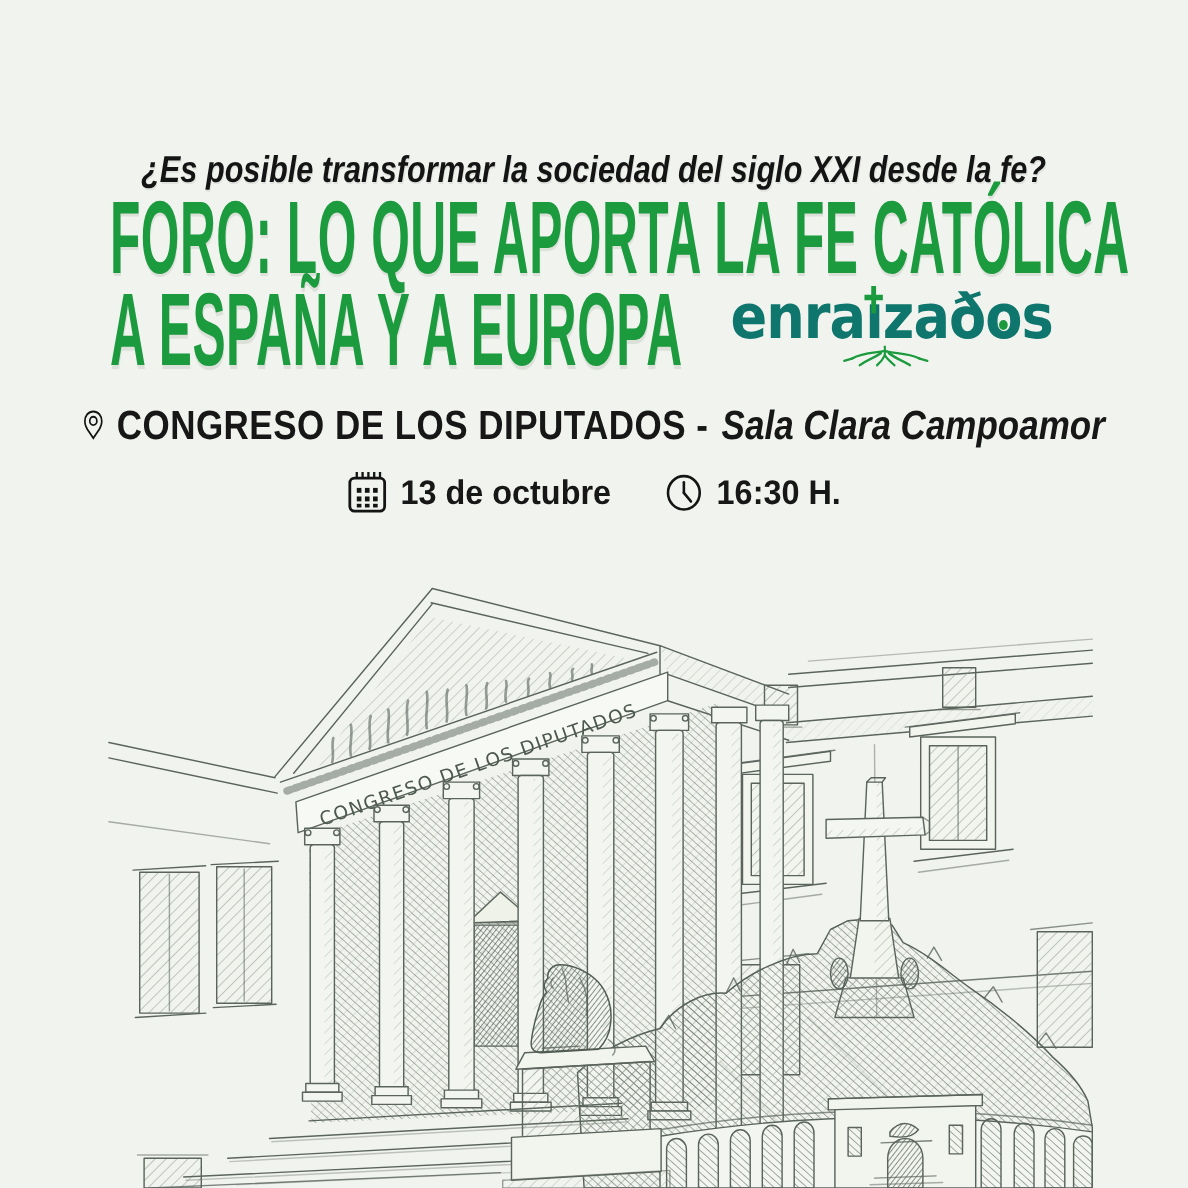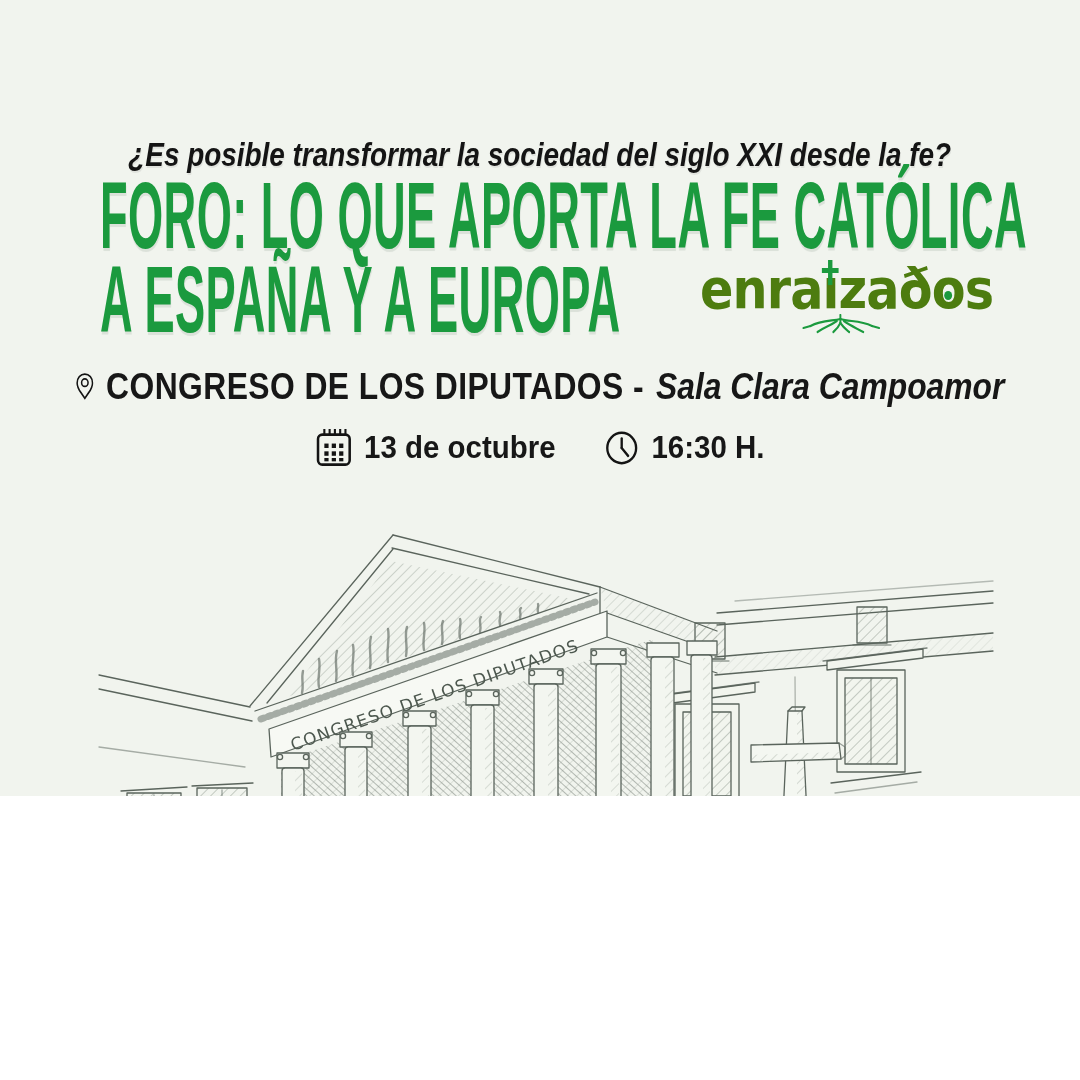--- a/index.html
+++ b/index.html
@@ -1,32 +1,32 @@
 <!DOCTYPE html>
 <html lang="es"><head>
 <meta charset="utf-8">
 <style>
   html,body{margin:0;padding:0;}
   body{font-family:"Liberation Sans",sans-serif;color:#171717;}
-  .canvas{position:relative;width:1080px;height:796px;background:#f1f4ee;overflow:hidden;}
+  .canvas{position:relative;width:1080px;height:1080px;background:#f1f4ee;overflow:hidden;}
 
   
   .question{position:absolute;top:102px;left:0;width:100%;text-align:center;
     font-style:italic;font-weight:bold;font-size:34px;line-height:1.1;color:#141414;white-space:nowrap;}
   .question .squeeze{display:inline-block;transform:scaleX(.82);transform-origin:center;
     text-shadow:1px 2px 0 rgba(0,0,0,.07);}
 
   
   .title{position:absolute;top:174px;left:100px;color:#1b9a3e;font-weight:bold;}
   .title .line{display:block;font-size:94px;line-height:84px;white-space:nowrap;
     transform:scaleX(.48);transform-origin:left center;letter-spacing:1px;
     text-shadow:1px 3px 1px rgba(30,60,40,.10);}
 
   
-  .logo{position:absolute;left:700px;top:256px;color:#4d7c0f;}
+  .logo{position:absolute;left:664px;top:256px;color:#0f766e;}
   .logo-row{display:flex;align-items:baseline;font-family:"DejaVu Sans",sans-serif;
     font-weight:bold;font-size:56px;letter-spacing:-1px;transform:scaleX(.88);transform-origin:left center;white-space:nowrap;}
   .logo-i{position:relative;display:inline-block;}
   .logo-cross{position:absolute;bottom:36px;left:50%;transform:translateX(-50%);width:22px;height:25px;}
   .logo-roots{position:absolute;bottom:-13px;left:50%;transform:translateX(-38%);width:96px;height:20px;}
   .logo-o{position:relative;display:inline-block;}
   .logo-o-dot{position:absolute;left:50%;bottom:21px;width:9px;height:9px;border-radius:50%;
     background:#1b9a3e;transform:translateX(-50%);}
 
   

